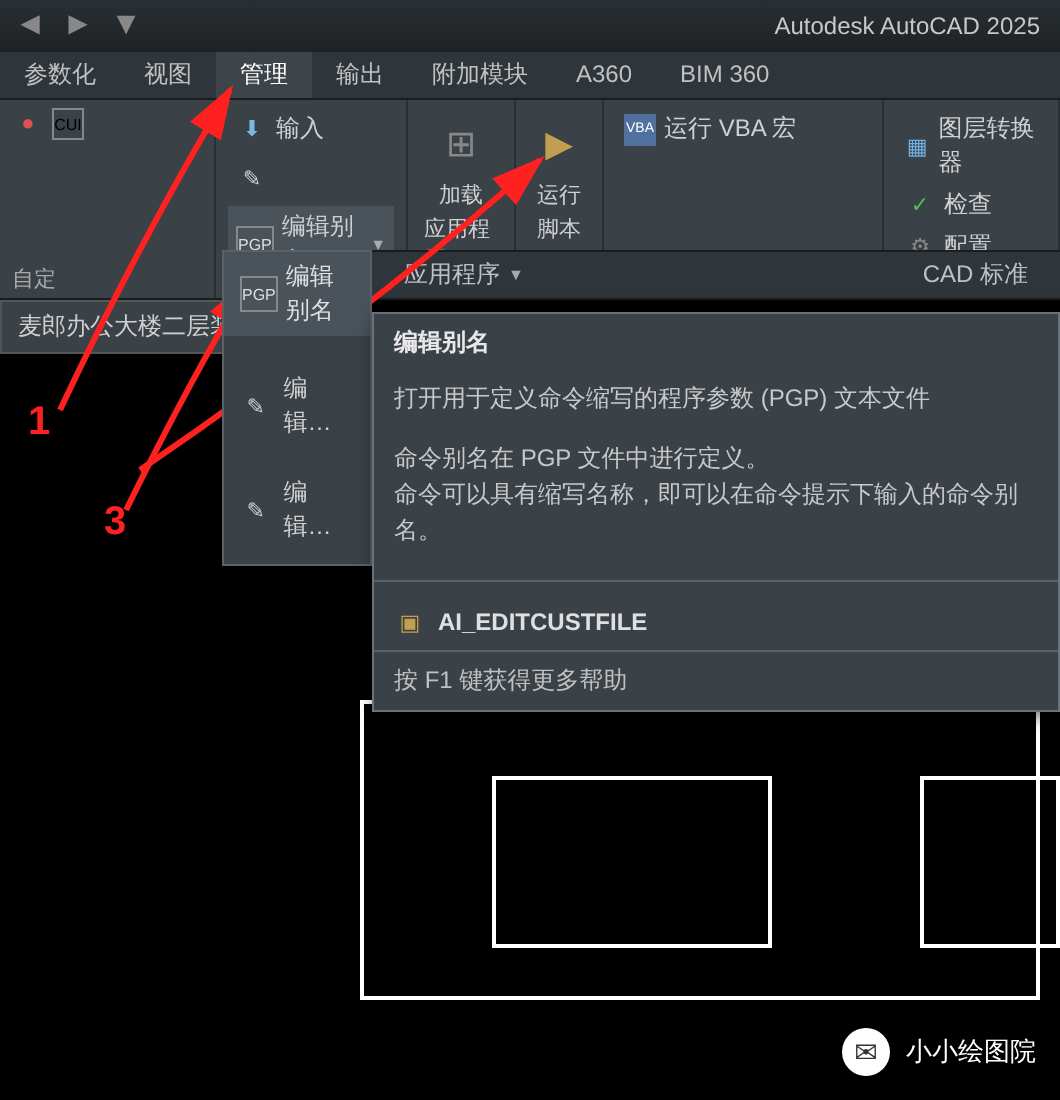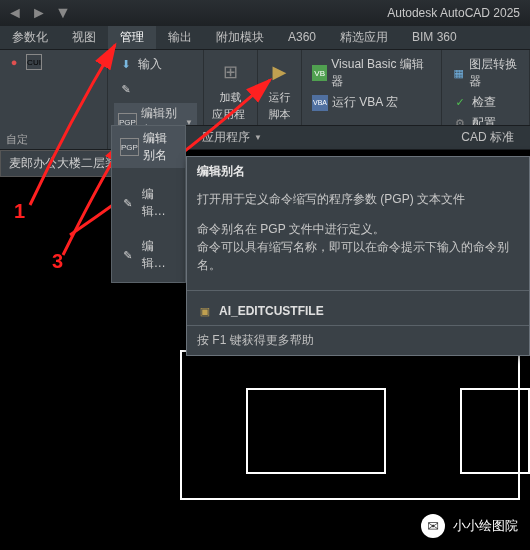--- a/index.html
+++ b/index.html
@@ -54,21 +54,20 @@
   <div class="title-text">Autodesk AutoCAD 2025</div>
 </div>
 
 <div class="tabs">
   <div class="tab">参数化</div>
   <div class="tab">视图</div>
   <div class="tab active">管理</div>
   <div class="tab">输出</div>
   <div class="tab">附加模块</div>
   <div class="tab">A360</div>
-  <div class="tab">精选应用</div>
   <div class="tab">BIM 360</div>
 </div>
 
 <div class="ribbon">
   <div class="panel" style="width:108px">
     <div class="panel-row">
       <span class="icon" style="color:#e05050">●</span>
       <span class="icon" style="border:1px solid #888;font-size:8px;padding:1px">CUI</span>
     </div>
     <div class="panel-label">自定</div>
@@ -99,24 +98,20 @@
 
   <div class="panel" style="width:44px">
     <div class="btn-col">
       <span class="icon icon-lg" style="color:#c0a050">▶</span>
       <span>运行</span>
       <span>脚本</span>
     </div>
   </div>
 
   <div class="panel" style="width:140px">
-    <div class="ribbon-btn">
-      <span class="icon" style="background:#50a050;color:#fff;font-size:8px">VB</span>
-      <span>Visual Basic 编辑器</span>
-    </div>
     <div class="ribbon-btn">
       <span class="icon" style="background:#5070a0;color:#fff;font-size:7px">VBA</span>
       <span>运行 VBA 宏</span>
     </div>
   </div>
 
   <div class="panel" style="flex:1">
     <div class="ribbon-btn">
       <span class="icon" style="color:#70b0e0">▦</span>
       <span>图层转换器</span>

